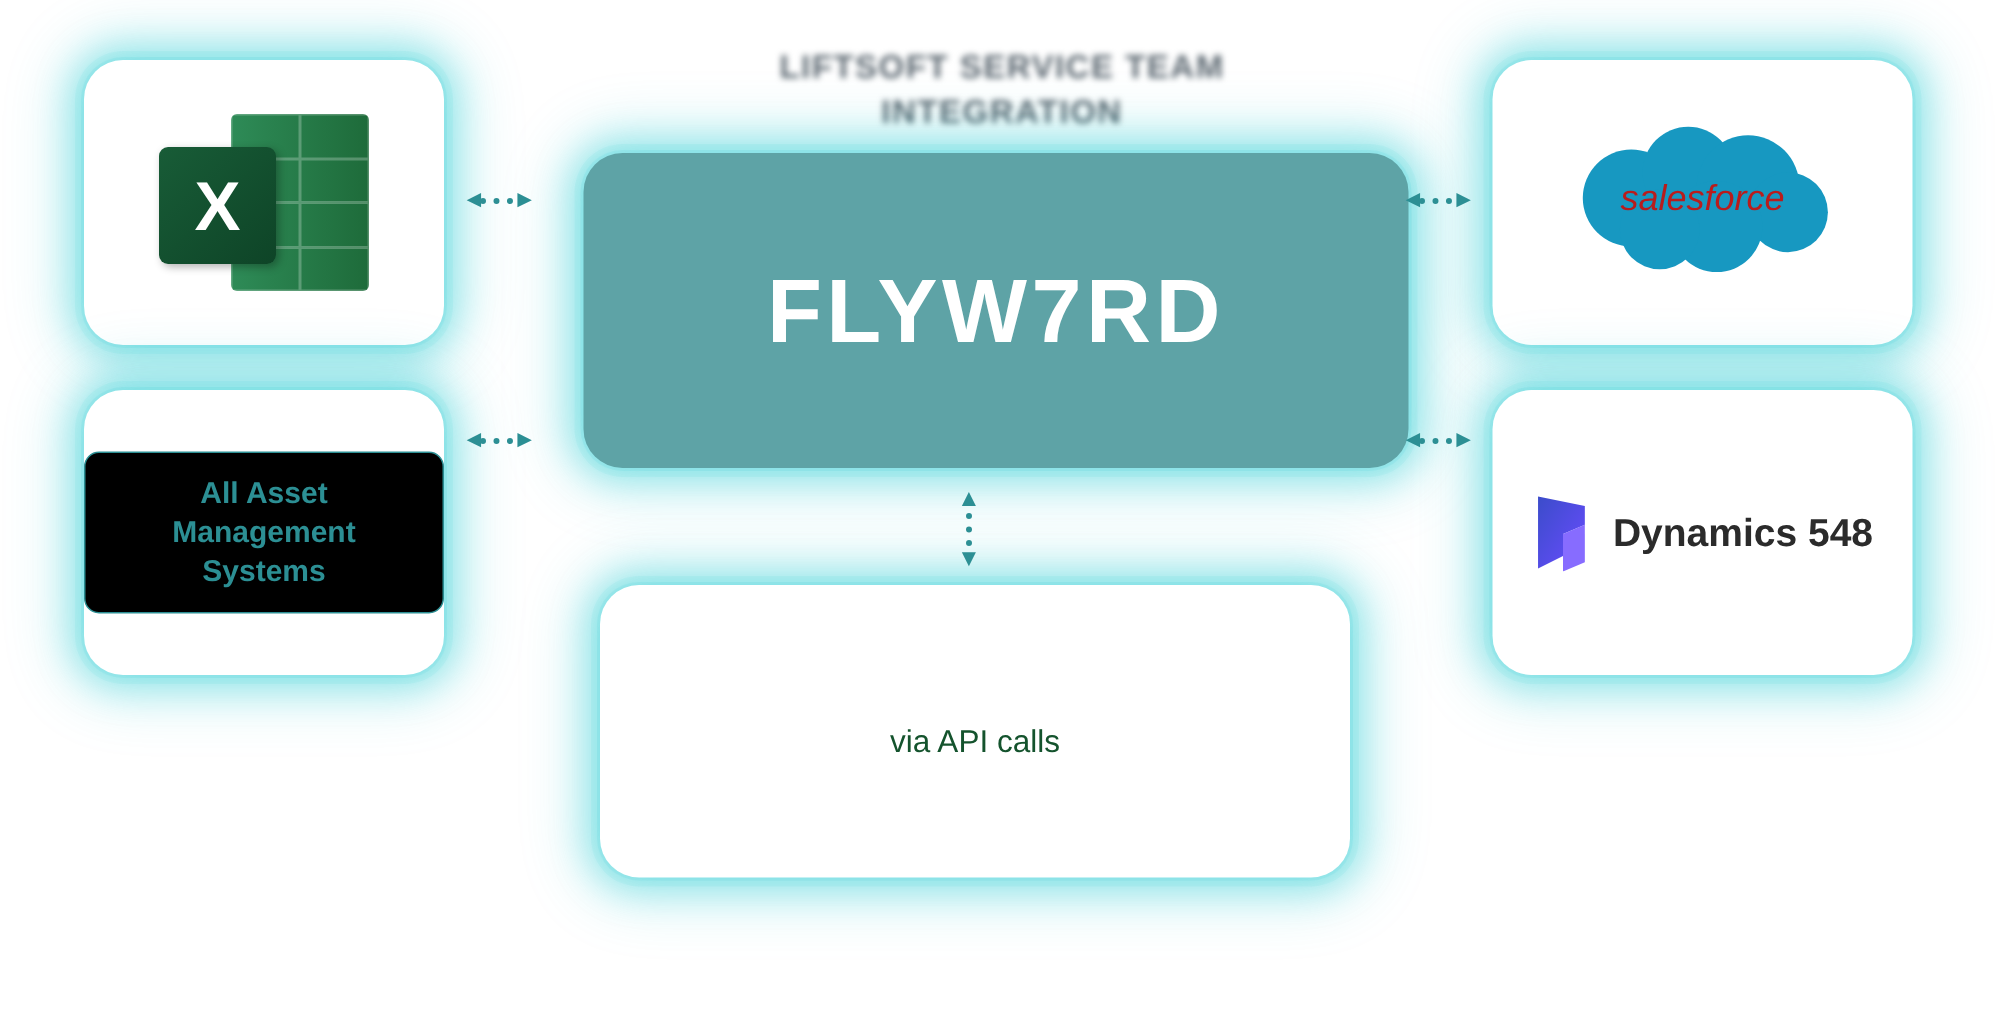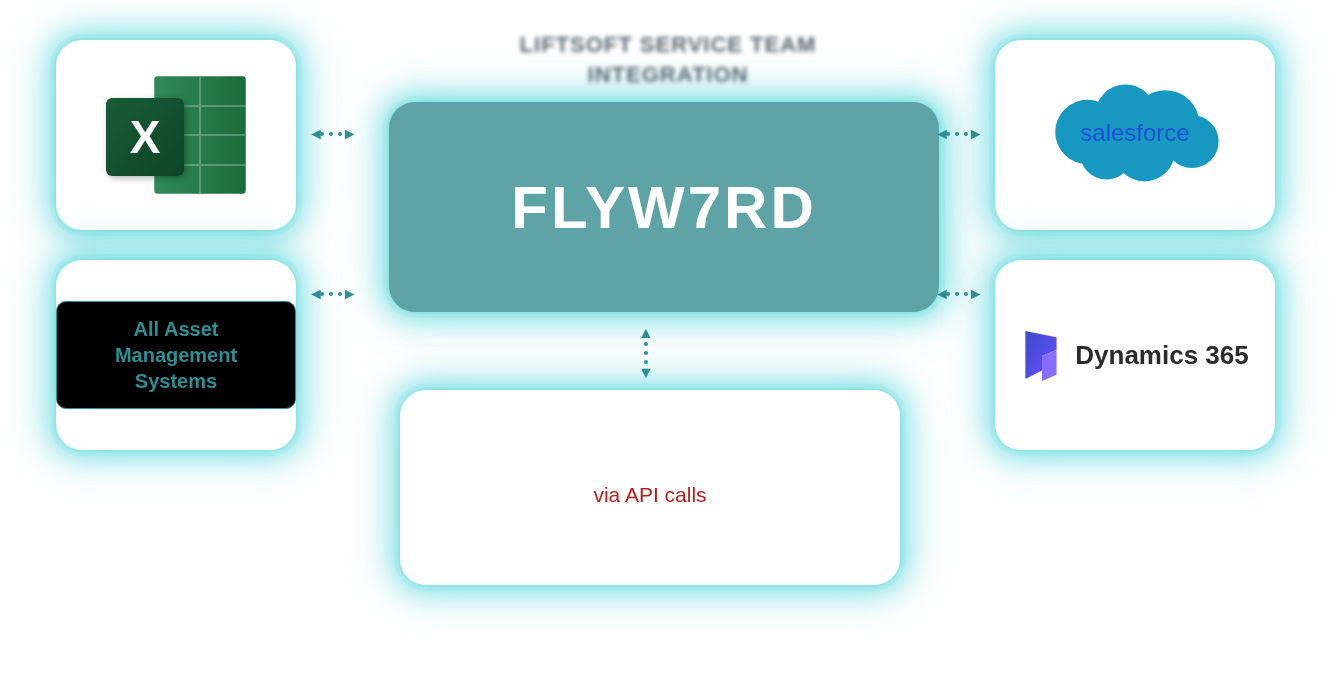--- a/index.html
+++ b/index.html
@@ -63,21 +63,21 @@
   .inner-chip {
     border: 1.5px solid #2c8f94;
     border-radius: 10px;
     background: #000000;
     padding: 14px 22px;
     color: #2c8f94;
     font-weight: 700;
     font-size: 22px;
   }
   .subcap {
-    color: #b91c1c;
+    color: #14532d;
     font-size: 21px;
     margin-top: 14px;
   }
   
   .excel-card   { left: 56px;  top: 40px;  width: 240px; height: 190px; }
   .ams-card     { left: 56px;  top: 260px; width: 240px; height: 190px; }
   
   .sf-card      { left: 995px; top: 40px;  width: 280px; height: 190px; }
   .dyn-card     { left: 995px; top: 260px; width: 280px; height: 190px; }
   
@@ -140,21 +140,22 @@
   .sf-icon {
     width: 190px; height: 120px;
     position: relative;
   }
   .sf-cloud {
     position: absolute; inset: 0;
   }
   .sf-text {
     position: absolute; top: 44px; left: 0; right: 0;
     text-align: center;
-    color: #1d4ed8; font-size: 24px;
+    color: #b91c1c; font-size: 24px;
+    font-style: italic;
     font-family: "Segoe UI", Arial, sans-serif;
   }
   .dyn-row {
     display: flex; align-items: center; gap: 12px;
   }
   .dyn-mark {
     width: 42px; height: 52px;
   }
   .dyn-text {
     color: #2b2b2b; font-size: 26px; font-weight: 600;
@@ -211,21 +212,21 @@
     <svg class="dyn-mark" viewBox="0 0 40 50">
       <defs>
         <linearGradient id="dg" x1="0" y1="0" x2="1" y2="1">
           <stop offset="0" stop-color="#3b4cca"></stop>
           <stop offset="1" stop-color="#6a4cff"></stop>
         </linearGradient>
       </defs>
       <path d="M4 2 L4 48 L20 40 L20 26 L34 20 L34 8 Z" fill="url(#dg)"></path>
       <path d="M20 26 L34 20 L34 44 L20 50 Z" fill="#7a5cff" opacity="0.9"></path>
     </svg>
-    <div class="dyn-text">Dynamics 365</div>
+    <div class="dyn-text">Dynamics 548</div>
   </div>
 </div>
 
 <div class="card custom-card">
   <div class="subcap">via API calls</div>
 </div>
 
 <div class="biarrow horiz" style="left:308px; top:125px;">
     <span class="dash"></span>
   </div>

